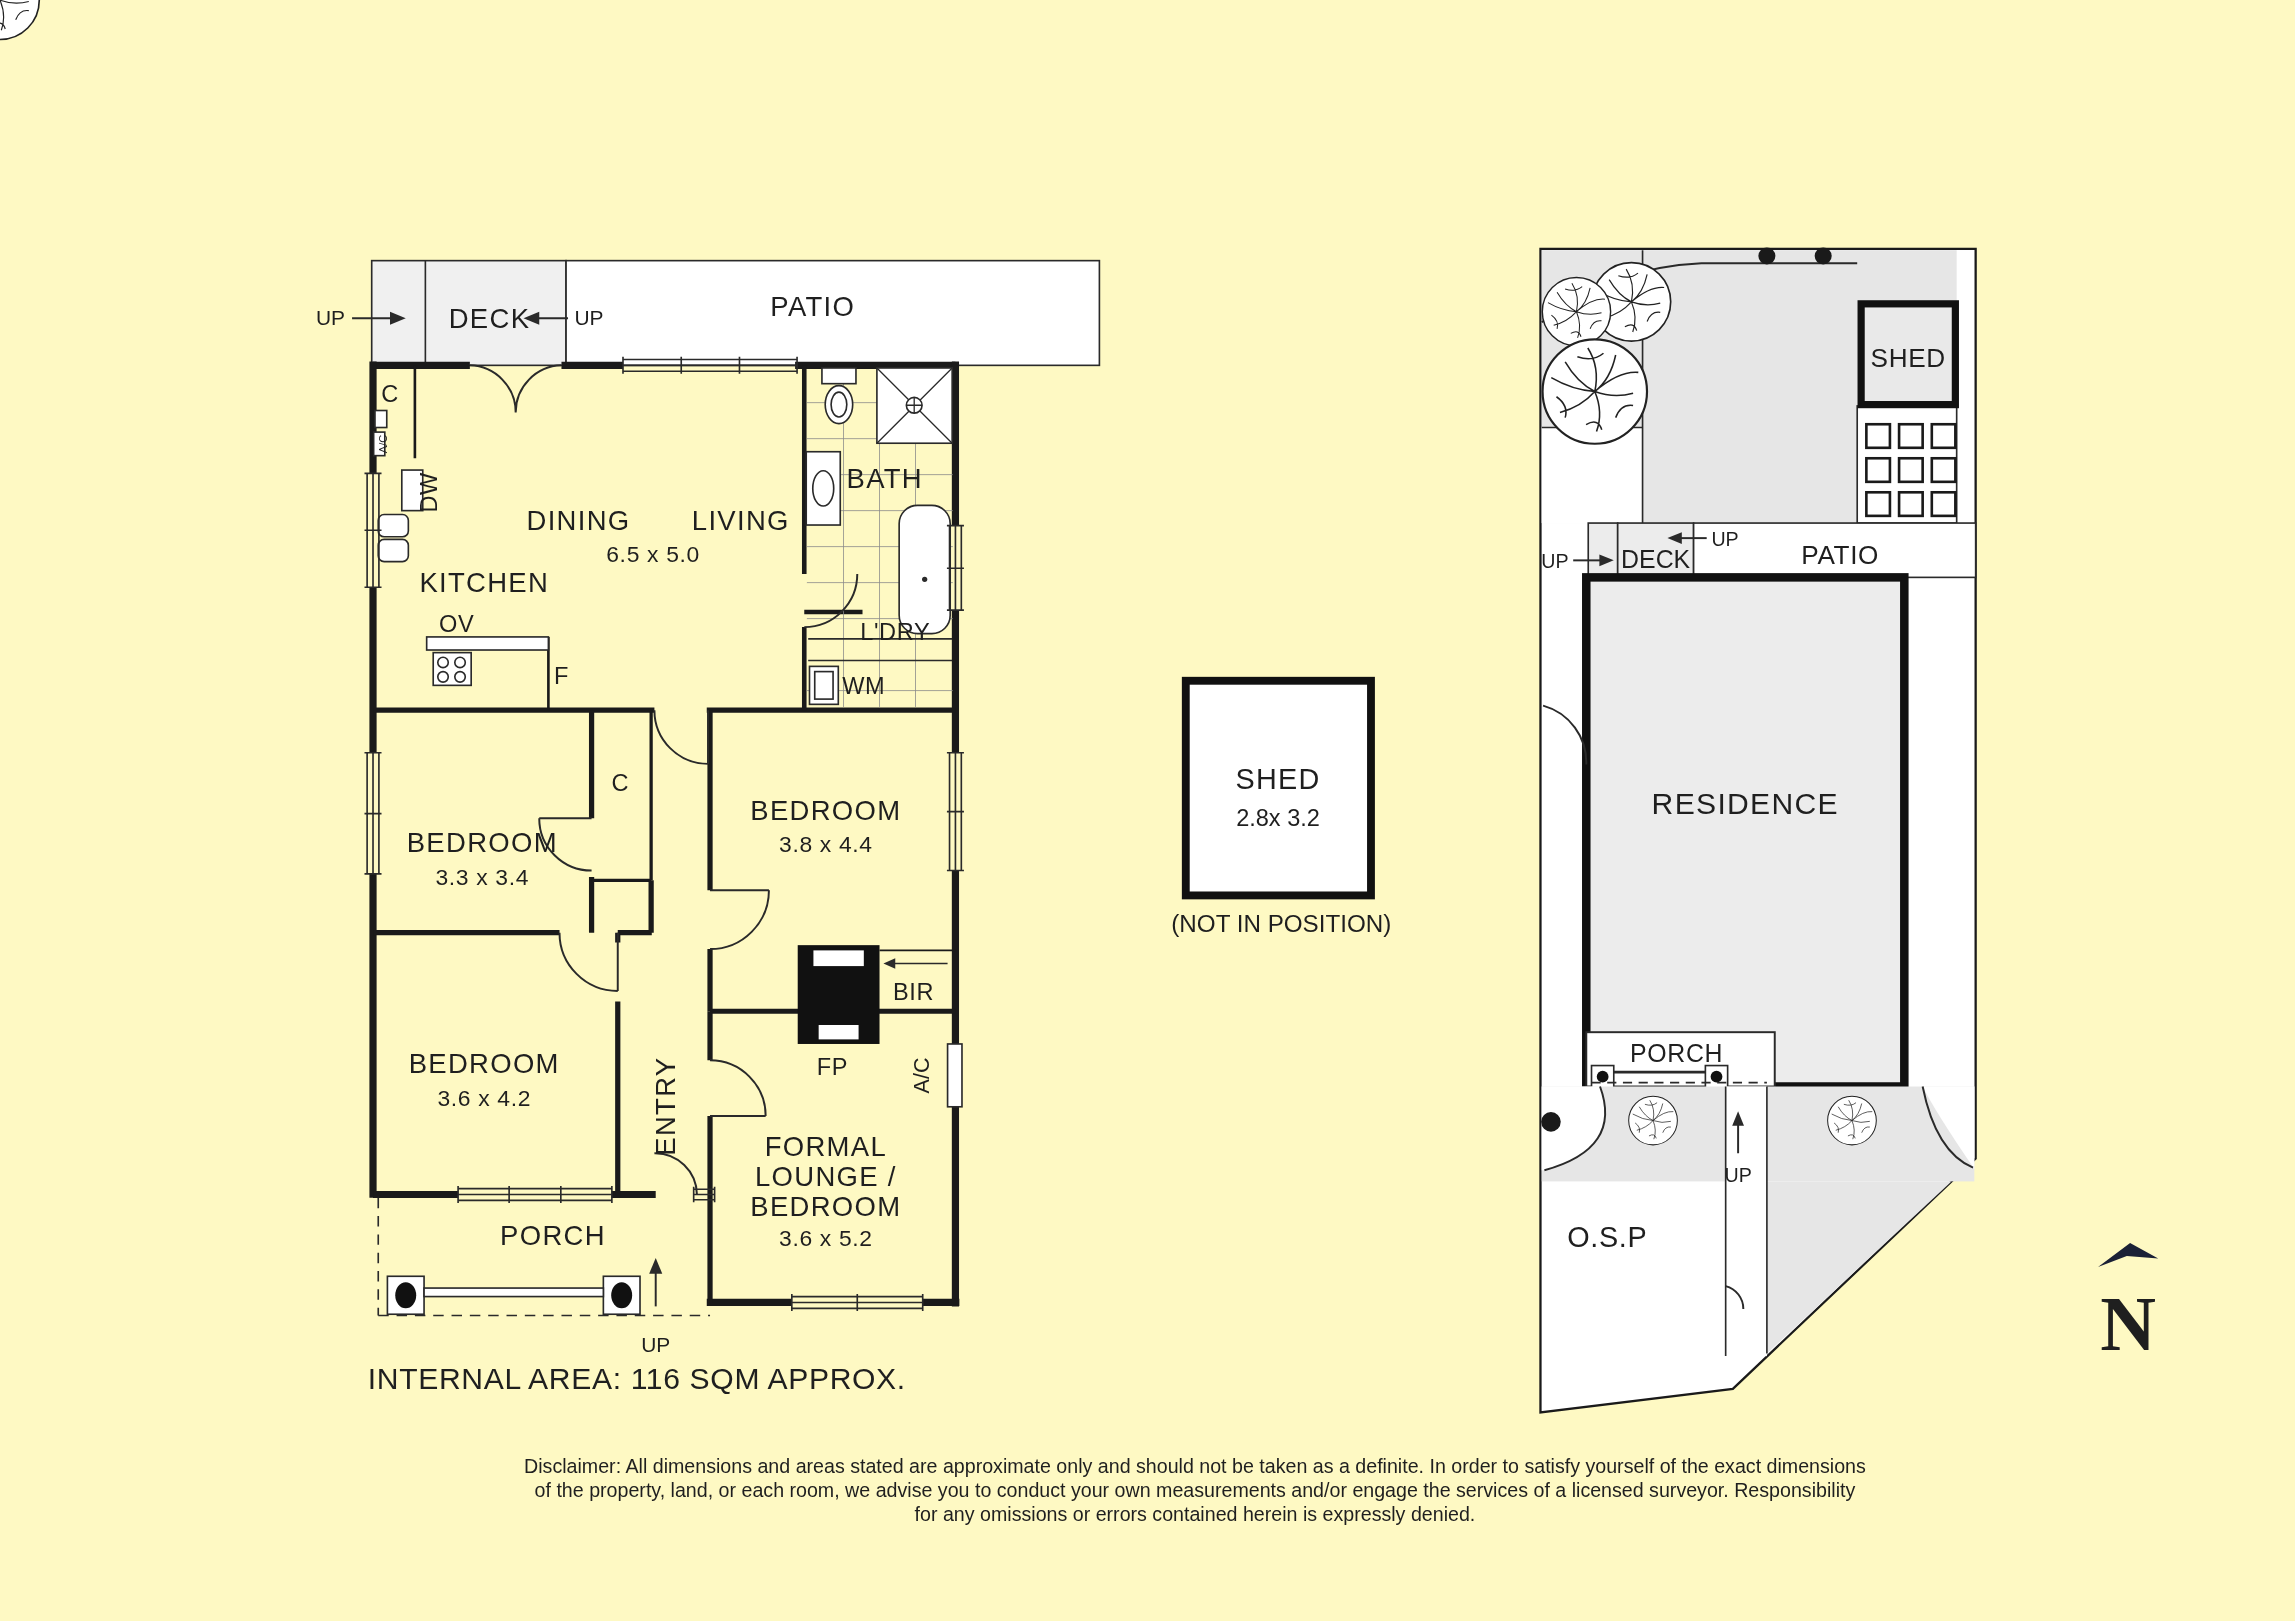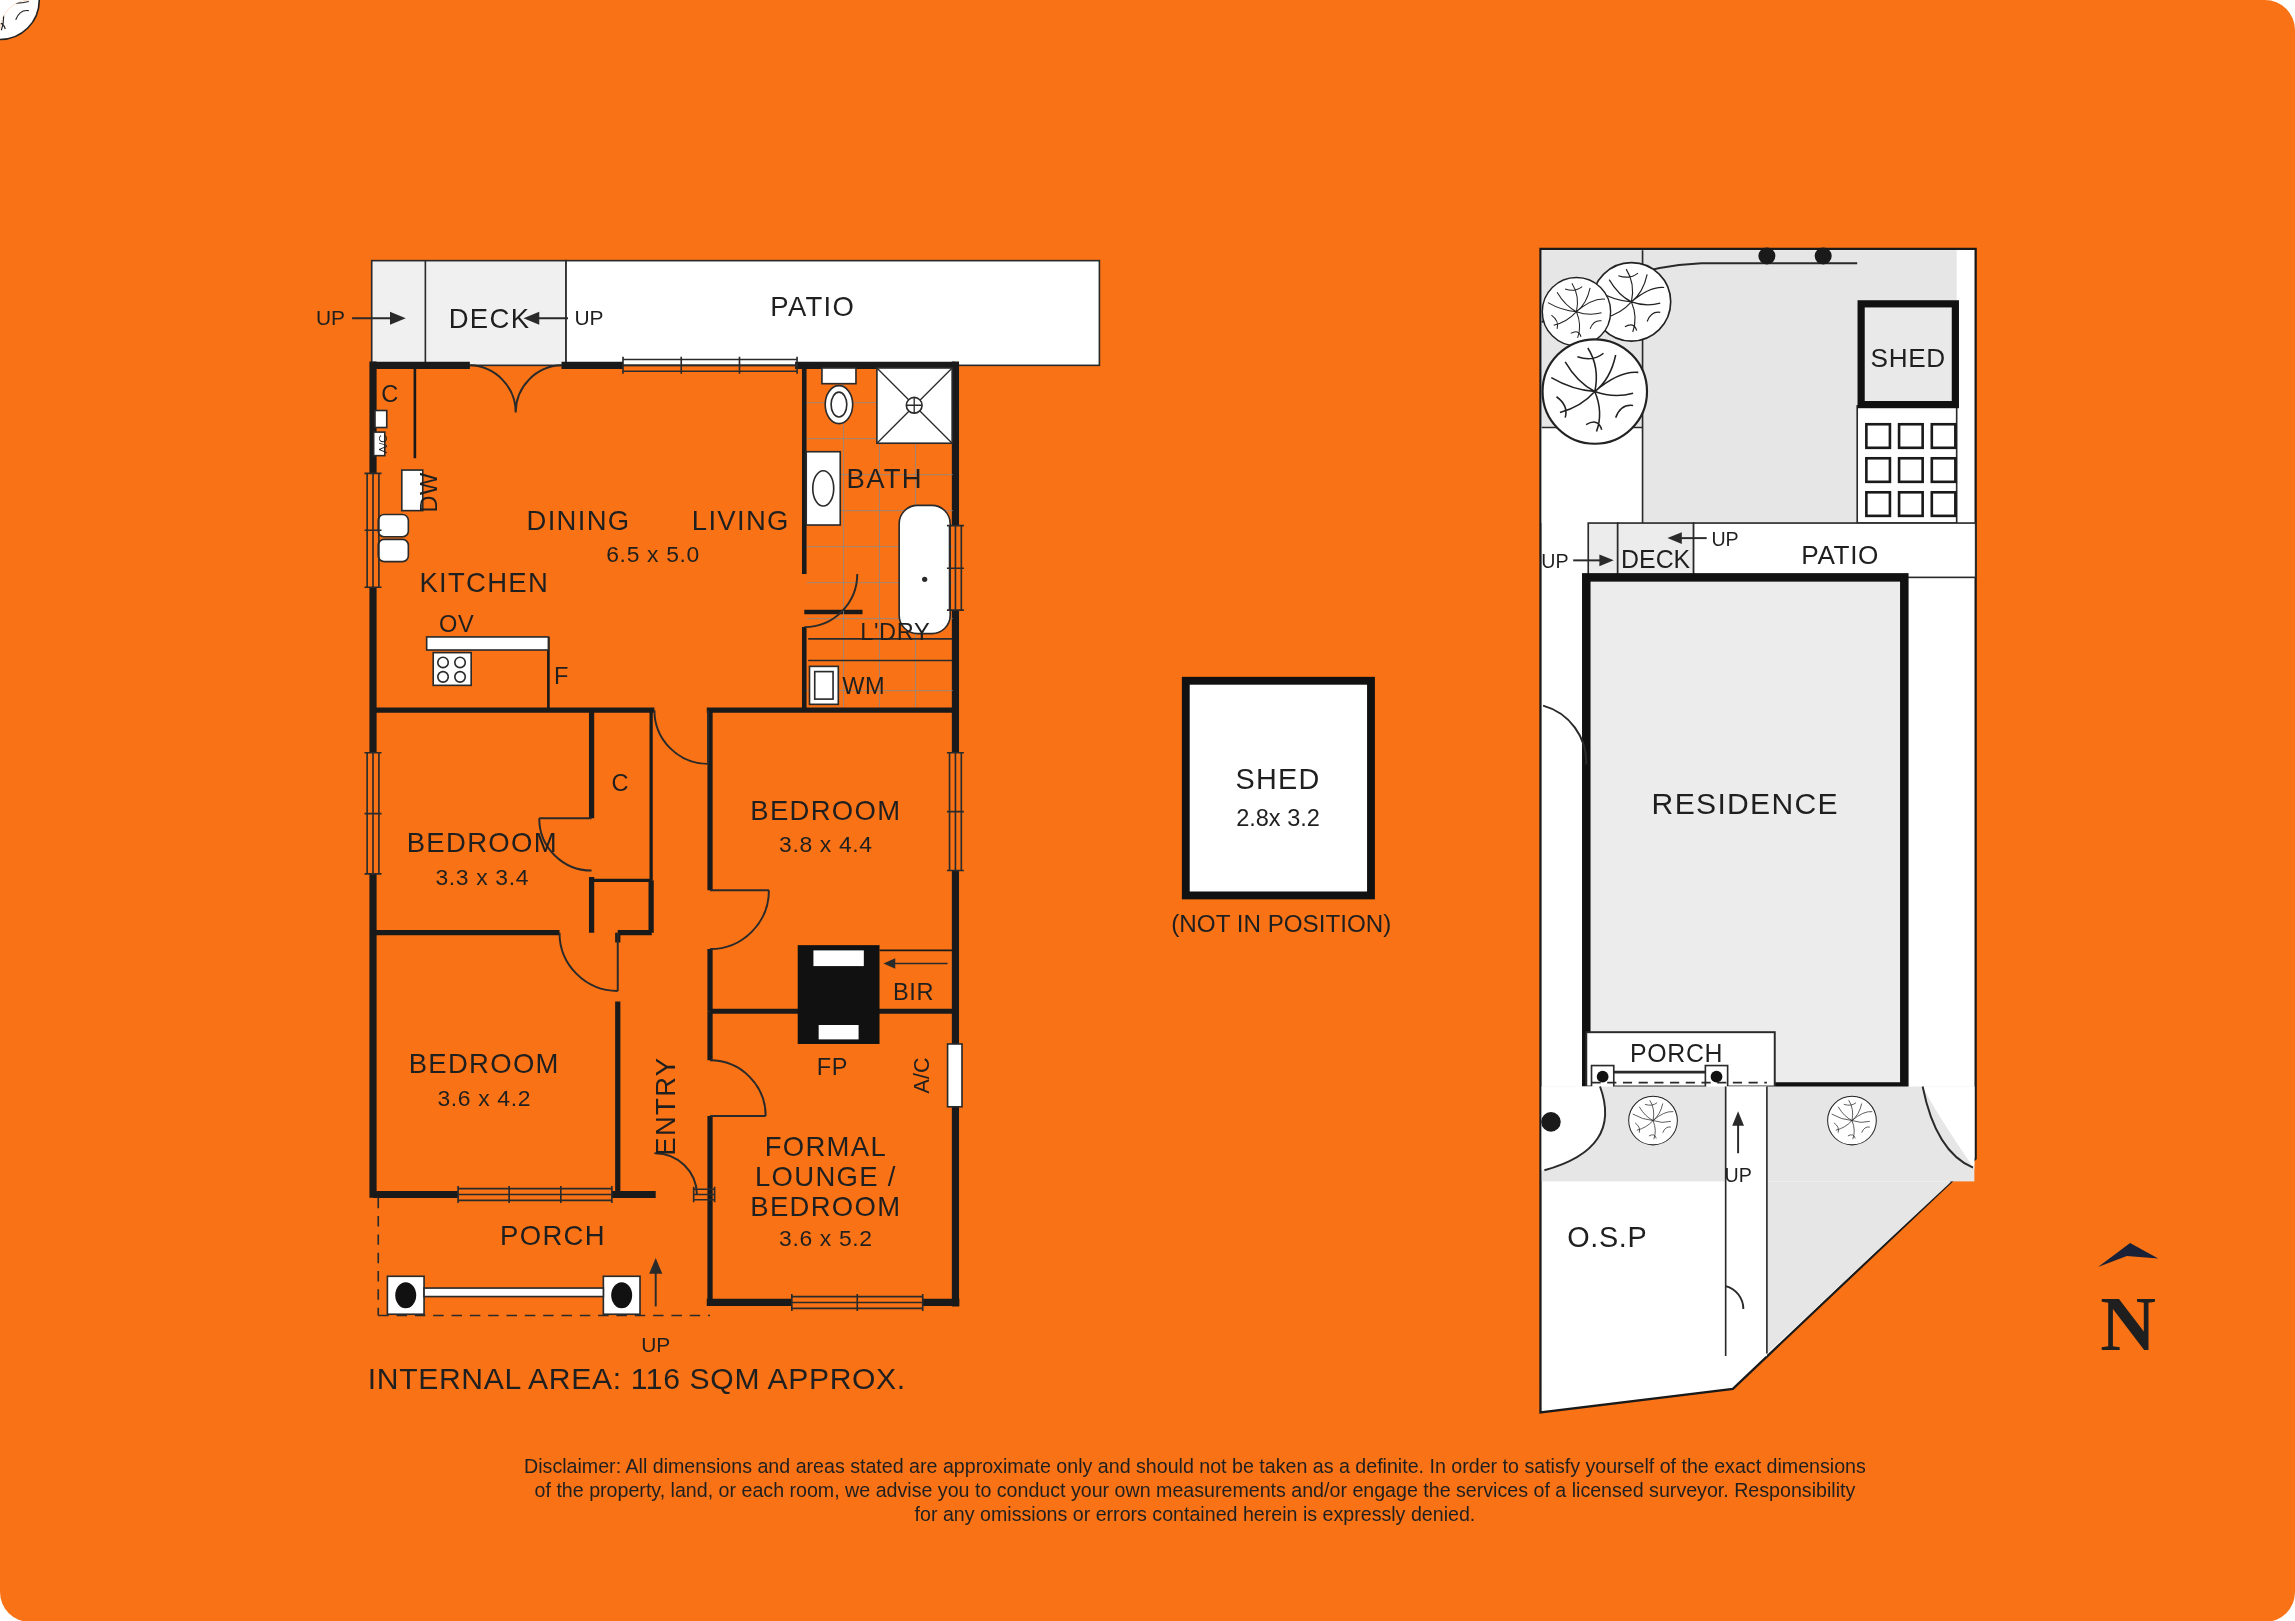--- a/index.html
+++ b/index.html
@@ -1,17 +1,17 @@
 <!DOCTYPE html>
 <html style="font-size:10.5px"><head>
 <meta charset="utf-8">
 <style>
   html,body{margin:0;padding:0;background:#fff;}
-  #canvas{position:relative;width:2295px;height:1622px;background:#f97316;overflow:hidden;
-          font-family:"Liberation Sans",sans-serif;border-radius:30px;}
+  #canvas{position:relative;width:2295px;height:1622px;background:#fef9c3;overflow:hidden;
+          font-family:"Liberation Sans",sans-serif;}
   svg{position:absolute;inset:0;}
   svg text{fill:#1f1f1f;}
   .rm{font-size:42px;letter-spacing:2px;}
   .dim{font-size:35px;letter-spacing:1px;}
   .sm{font-size:36px;letter-spacing:1px;}
   .up{font-size:32px;}
   .wall{stroke:#1a1a1a;fill:none;}
   .thin{stroke:#2a2a2a;fill:none;}
   .arc{stroke:#2a2a2a;stroke-width:3;fill:none;}
   .win{stroke:#2a2a2a;stroke-width:2.5;}

